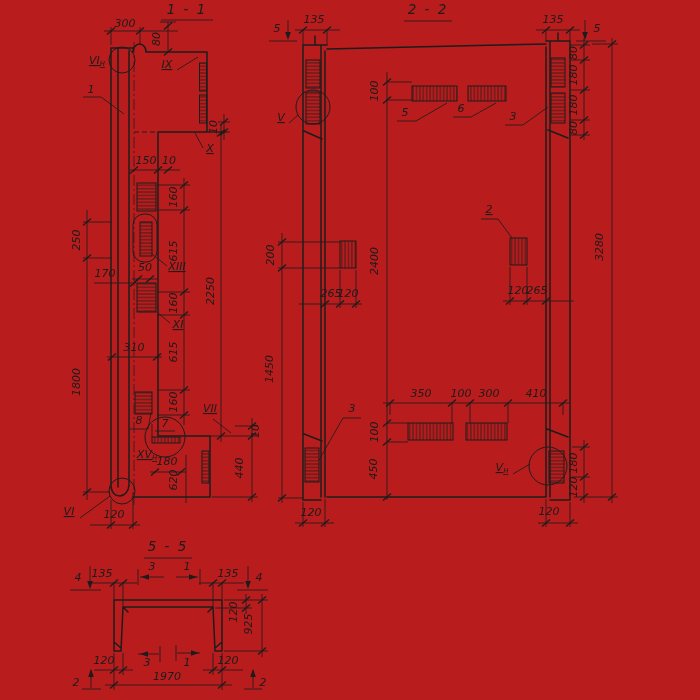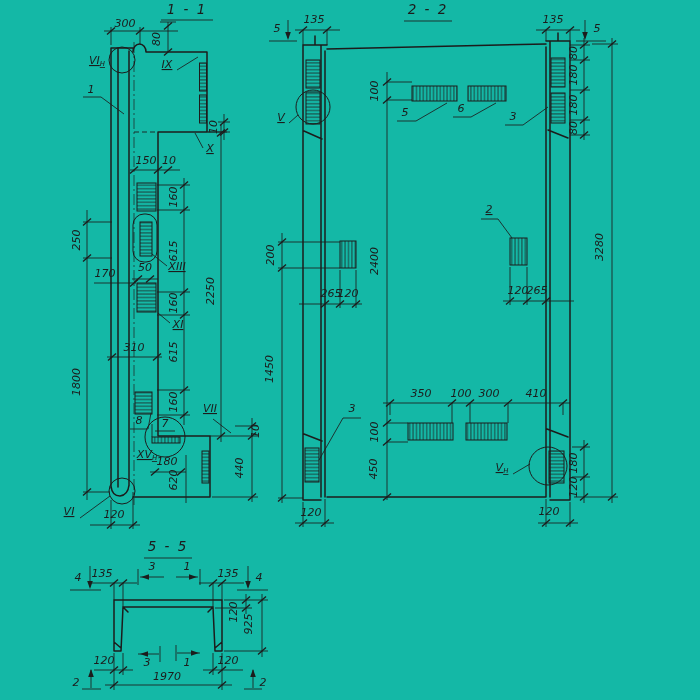--- a/index.html
+++ b/index.html
@@ -1,16 +1,16 @@
 <!DOCTYPE html>
 <html><head>
 <meta charset="utf-8">
 <style>
   html,body{margin:0;padding:0;background:#e8e8e6;}
-  #canvas{width:700px;height:700px;background:#14b8a6;position:relative;margin:0 auto;
+  #canvas{width:700px;height:700px;background:#b91c1c;position:relative;margin:0 auto;
           font-family:"DejaVu Sans",sans-serif;}
   svg{display:block;}
   svg text{font-family:"DejaVu Sans",sans-serif;font-style:italic;fill:#1c1c1c;}
   .t{font-size:11px;}
   .tt{font-size:13.5px;letter-spacing:2px;}
   .u{text-decoration:underline;}
   .sub{font-size:8px;}
   .o{stroke:#1c1c1c;stroke-width:1.5;fill:none;stroke-linecap:round;}
   .thin{stroke:#1c1c1c;stroke-width:0.85;fill:none;}
   .cl{stroke:#1c1c1c;stroke-width:0.7;fill:none;stroke-dasharray:11 3 2 3;}

